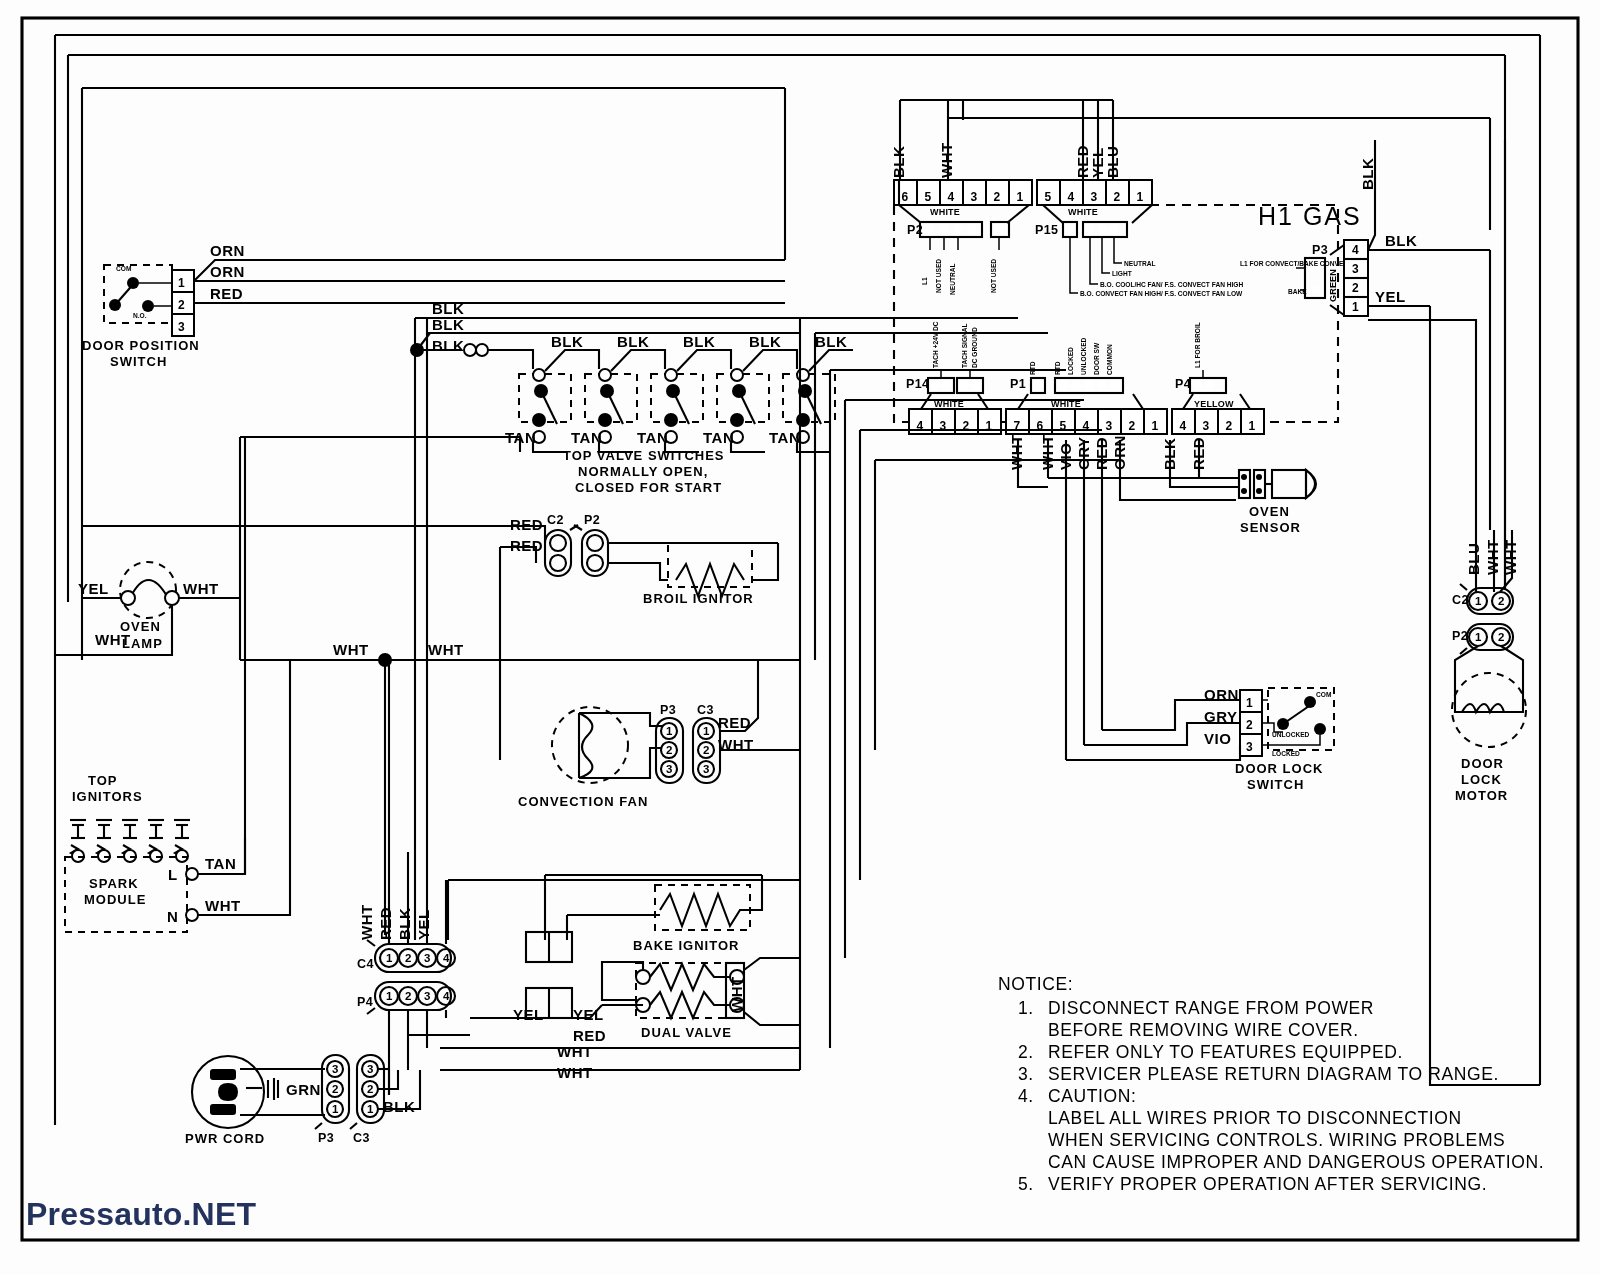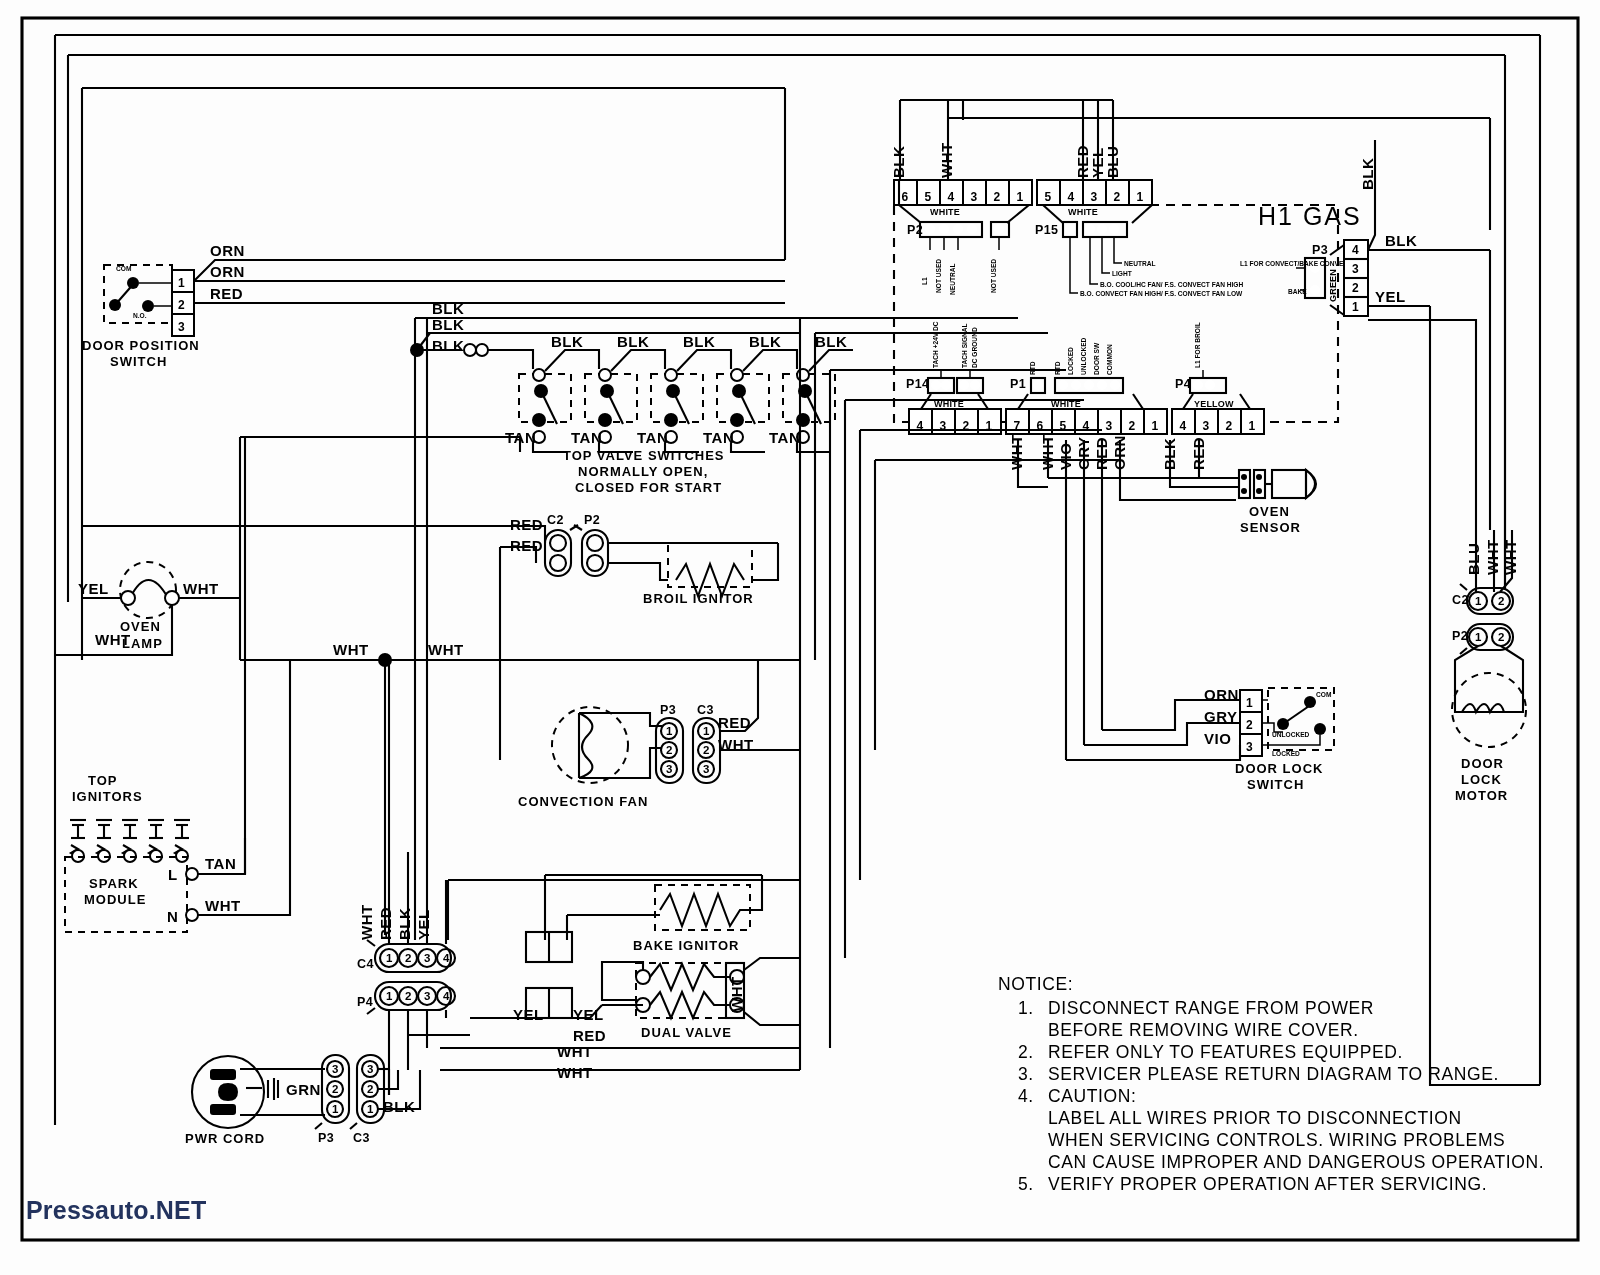--- a/index.html
+++ b/index.html
@@ -1,21 +1,21 @@
 <!DOCTYPE html>
 <html><head>
 <meta charset="utf-8">
 <title>Wiring Diagram</title>
 <style>
   html,body{margin:0;padding:0;background:#fff;}
   body{font-family:"Liberation Sans", sans-serif;}
   #page{position:relative;width:1600px;height:1275px;background:#fdfdfd;overflow:hidden;}
   #svgroot{position:absolute;left:0;top:0;width:1600px;height:1275px;}
   .wm{position:absolute;left:26px;top:1196px;font-family:"Liberation Sans",sans-serif;
-      font-size:25px;font-weight:bold;color:#23335e;letter-spacing:.2px;}
+      font-size:32px;font-weight:bold;color:#23335e;letter-spacing:.2px;}
   text{font-family:"Liberation Sans", sans-serif;fill:#000;}
   .lbl{font-size:15px;font-weight:bold;letter-spacing:.5px;}
   .lbl-s{font-size:12.5px;font-weight:bold;letter-spacing:.4px;}
   .lbl-xs{font-size:9px;font-weight:bold;letter-spacing:.2px;}
   .lbl-xxs{font-size:6.6px;font-weight:bold;letter-spacing:0;}
   .cap-s{font-size:13px;font-weight:bold;letter-spacing:1px;}
   .big{font-size:25px;font-weight:normal;letter-spacing:2px;}
   .note{font-size:17.5px;font-weight:normal;letter-spacing:.6px;}
   .pin{font-size:12px;font-weight:bold;}
   .pinc{font-size:11.5px;font-weight:bold;}

